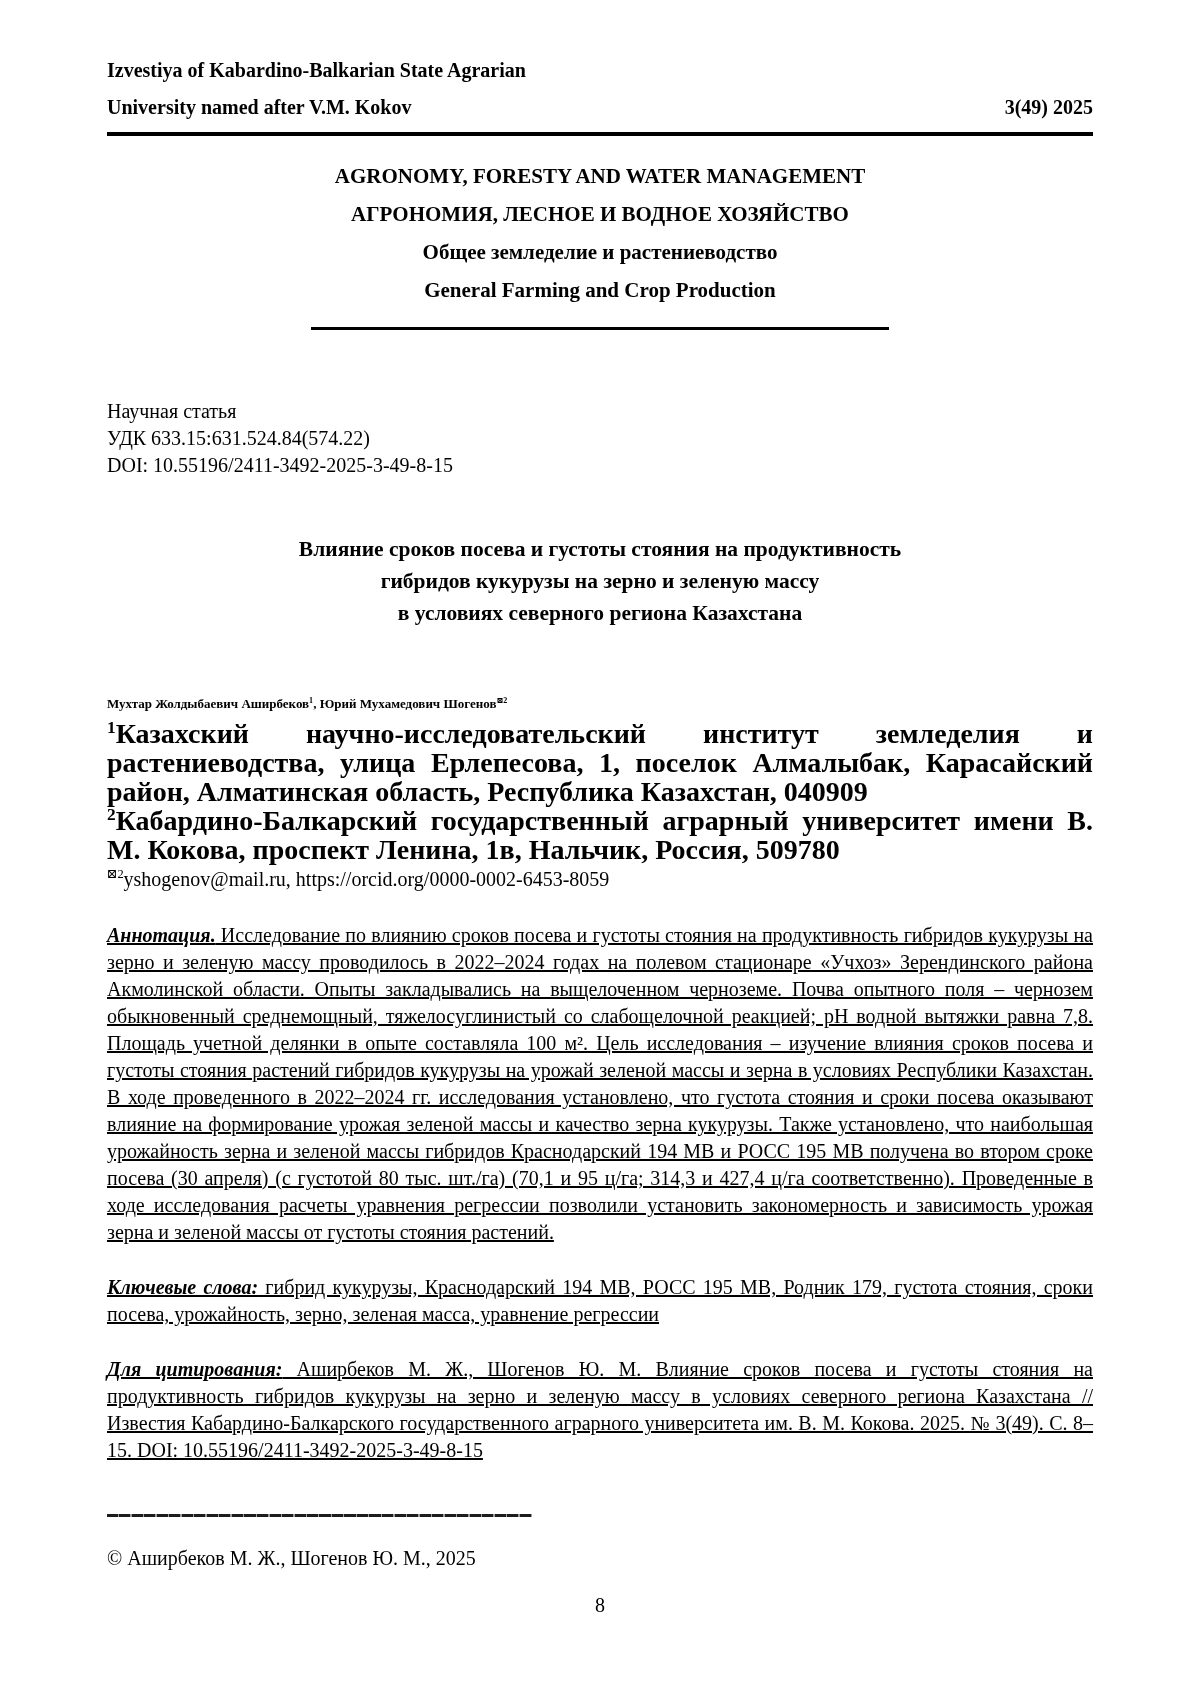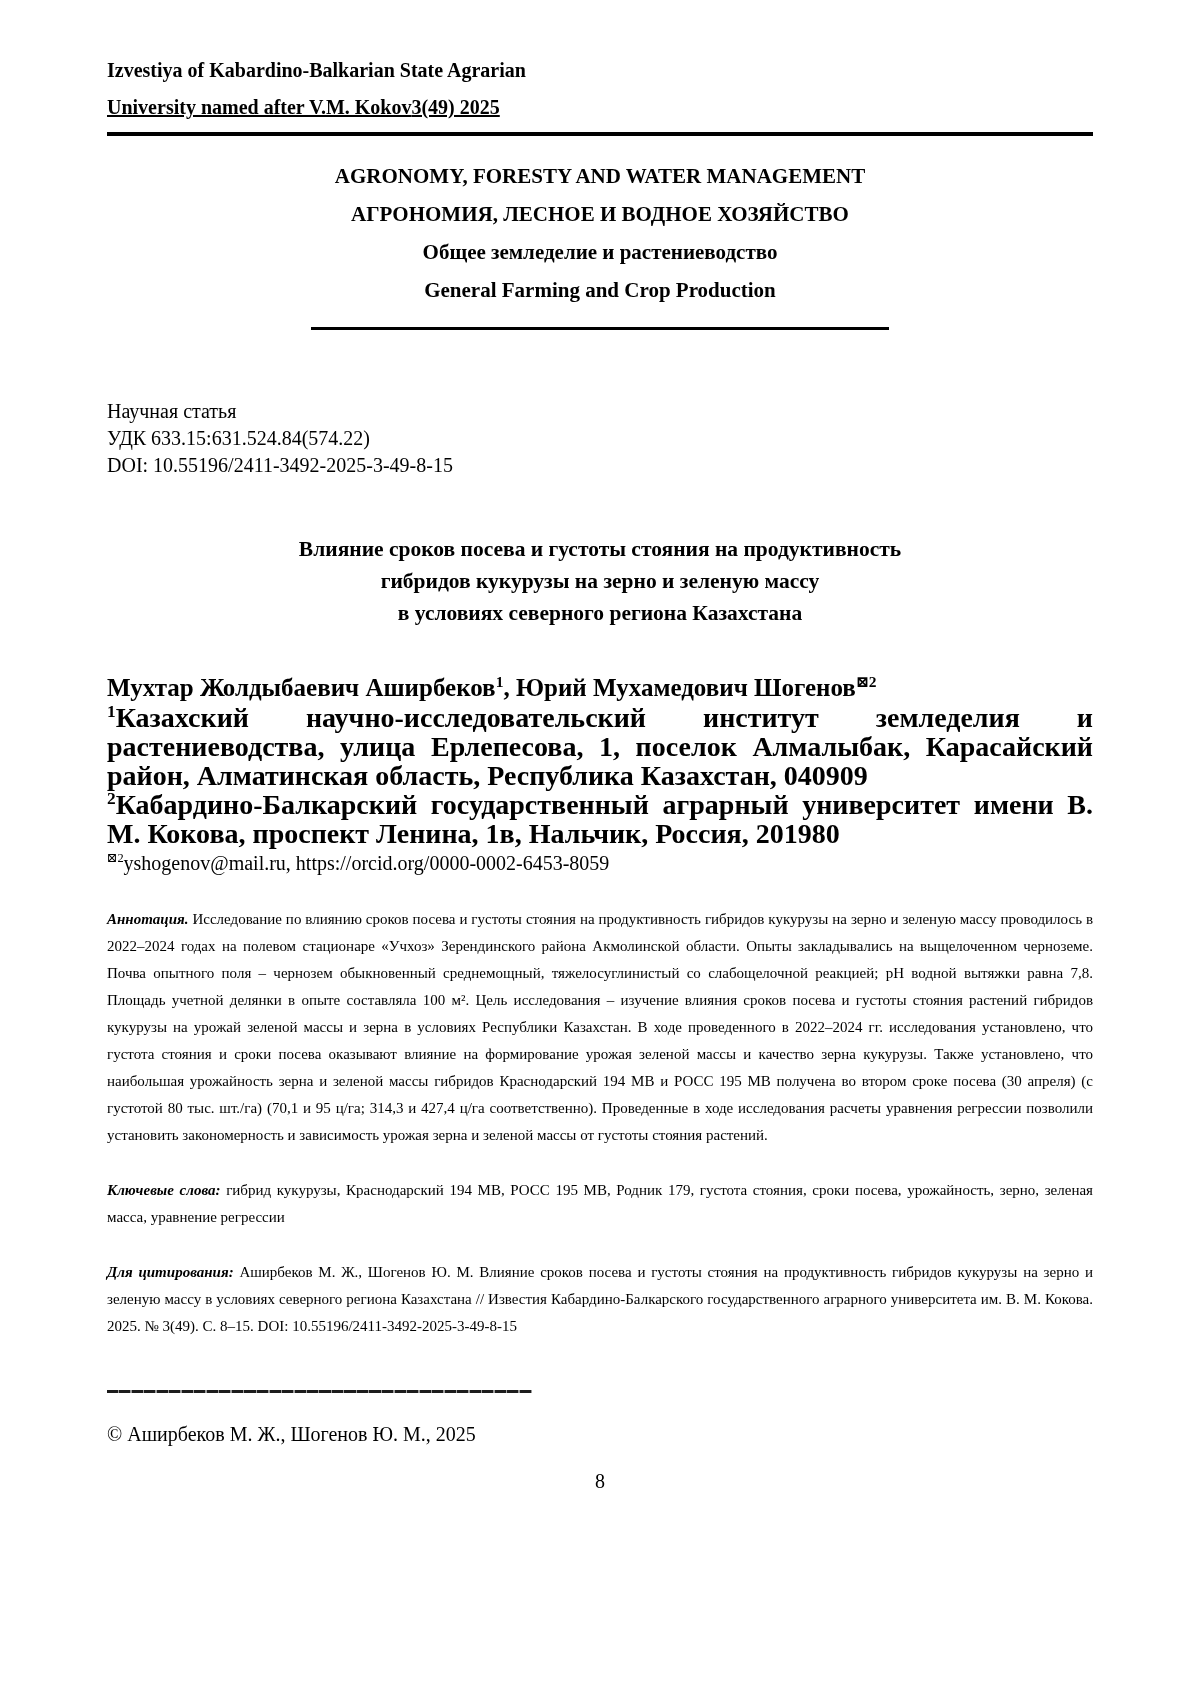--- a/index.html
+++ b/index.html
@@ -12,45 +12,45 @@
   }
   .page {
     box-sizing: border-box;
     width: 1200px; height: 1486px;
     padding: 52px 107px 0 107px;
     position: relative;
   }
 
   
   .jname { font-weight: bold; font-size: 20px; line-height: 37px; }
-  .header-row { display: flex; align-items: baseline; text-decoration: underline; }
+  .header-row { display: flex; justify-content: space-between; align-items: baseline; }
   .issue { font-weight: bold; font-size: 20px; }
   .header-rule { border: none; border-top: 4px solid #000; margin: 6px 0 0 0; }
 
   
   .rubric { text-align: center; margin-top: 30px; }
   .rubric-line { font-weight: bold; font-size: 21px; line-height: 21px; margin: 0 0 17px 0; }
   .rubric-rule { width: 578px; border: none; border-top: 3px solid #000; margin: 26px auto 0 auto; }
 
   
   .meta { margin-top: 68px; }
   .meta p { margin: 0; font-size: 20px; line-height: 27px; }
 
   
   .title-block { margin-top: 54px; text-align: center; }
   .title-line { font-weight: bold; font-size: 21.5px; line-height: 32px; }
 
   
-  .authors { margin: 44px 0 0 0; font-size: 25px; font-weight: bold; line-height: 30px; }
+  .authors { margin: 60px 0 0 0; font-size: 13px; font-weight: bold; line-height: 30px; }
   .affiliation { margin: 0; font-size: 28px; line-height: 29px; text-align: justify; font-weight: bold; }
   .contact { margin: 0; font-size: 20px; line-height: 30px; }
   sup { font-size: 0.62em; line-height: 0; vertical-align: super; }
 
   
-  .para { margin: 28px 0 0 0; font-size: 15px; line-height: 27px; text-align: justify; }
+  .para { margin: 28px 0 0 0; font-size: 20px; line-height: 27px; text-align: justify; text-decoration: underline; }
   .lead-label { font-weight: bold; font-style: italic; }
 
   
   .footnote-rule {
     margin-top: 50px;
     width: 425px; height: 3px;
     background: repeating-linear-gradient(90deg, #1c1c1c 0 11px, #9a9a9a 11px 12.5px);
   }
   .copyright { margin: 28px 0 0 0; font-size: 20px; line-height: 27px; }
   .page-number { margin-top: 22px; text-align: center; font-size: 20px; }
@@ -85,21 +85,21 @@
 
   <div class="title-block">
     <div class="title-line">Влияние сроков посева и густоты стояния на продуктивность</div>
     <div class="title-line">гибридов кукурузы на зерно и зеленую массу</div>
     <div class="title-line">в условиях северного региона Казахстана</div>
   </div>
 
   <p class="authors"><span>Мухтар Жолдыбаевич Аширбеков</span><sup>1</sup><span>, </span><span>Юрий Мухамедович Шогенов</span><sup>⊠2</sup></p>
 
   <p class="affiliation"><sup>1</sup><span>Казахский научно-исследовательский институт земледелия и растениеводства, улица Ерлепесова, 1, поселок Алмалыбак, Карасайский район, Алматинская область, Республика Казахстан, 040909</span></p>
-  <p class="affiliation"><sup>2</sup><span>Кабардино-Балкарский государственный аграрный университет имени В. М. Кокова, проспект Ленина, 1в, Нальчик, Россия, 201980</span></p>
+  <p class="affiliation"><sup>2</sup><span>Кабардино-Балкарский государственный аграрный университет имени В. М. Кокова, проспект Ленина, 1в, Нальчик, Россия, 509780</span></p>
 
   <p class="contact"><sup>⊠2</sup><span>yshogenov@mail.ru, https://orcid.org/0000-0002-6453-8059</span></p>
 
   <p class="para"><span class="lead-label">Аннотация.</span><span> Исследование по влиянию сроков посева и густоты стояния на продуктивность гибридов кукурузы на зерно и зеленую массу проводилось в 2022–2024 годах на полевом стационаре «Учхоз» Зерендинского района Акмолинской области. Опыты закладывались на выщелоченном черноземе. Почва опытного поля – чернозем обыкновенный среднемощный, тяжелосуглинистый со слабощелочной реакцией; pH водной вытяжки равна 7,8. Площадь учетной делянки в опыте составляла 100 м². Цель исследования – изучение влияния сроков посева и густоты стояния растений гибридов кукурузы на урожай зеленой массы и зерна в условиях Республики Казахстан. В ходе проведенного в 2022–2024 гг. исследования установлено, что густота стояния и сроки посева оказывают влияние на формирование урожая зеленой массы и качество зерна кукурузы. Также установлено, что наибольшая урожайность зерна и зеленой массы гибридов Краснодарский 194 МВ и РОСС 195 МВ получена во втором сроке посева (30 апреля) (с густотой 80 тыс. шт./га) (70,1 и 95 ц/га; 314,3 и 427,4 ц/га соответственно). Проведенные в ходе исследования расчеты уравнения регрессии позволили установить закономерность и зависимость урожая зерна и зеленой массы от густоты стояния растений.</span></p>
 
   <p class="para"><span class="lead-label">Ключевые слова:</span><span> гибрид кукурузы, Краснодарский 194 МВ, РОСС 195 МВ, Родник 179, густота стояния, сроки посева, урожайность, зерно, зеленая масса, уравнение регрессии</span></p>
 
   <p class="para"><span class="lead-label">Для цитирования:</span><span> Аширбеков М. Ж., Шогенов Ю. М. Влияние сроков посева и густоты стояния на продуктивность гибридов кукурузы на зерно и зеленую массу в условиях северного региона Казахстана // Известия Кабардино-Балкарского государственного аграрного университета им. В. М. Кокова. 2025. № 3(49). С. 8–15. DOI: 10.55196/2411-3492-2025-3-49-8-15</span></p>
 
   <div class="footnote-rule"></div>

